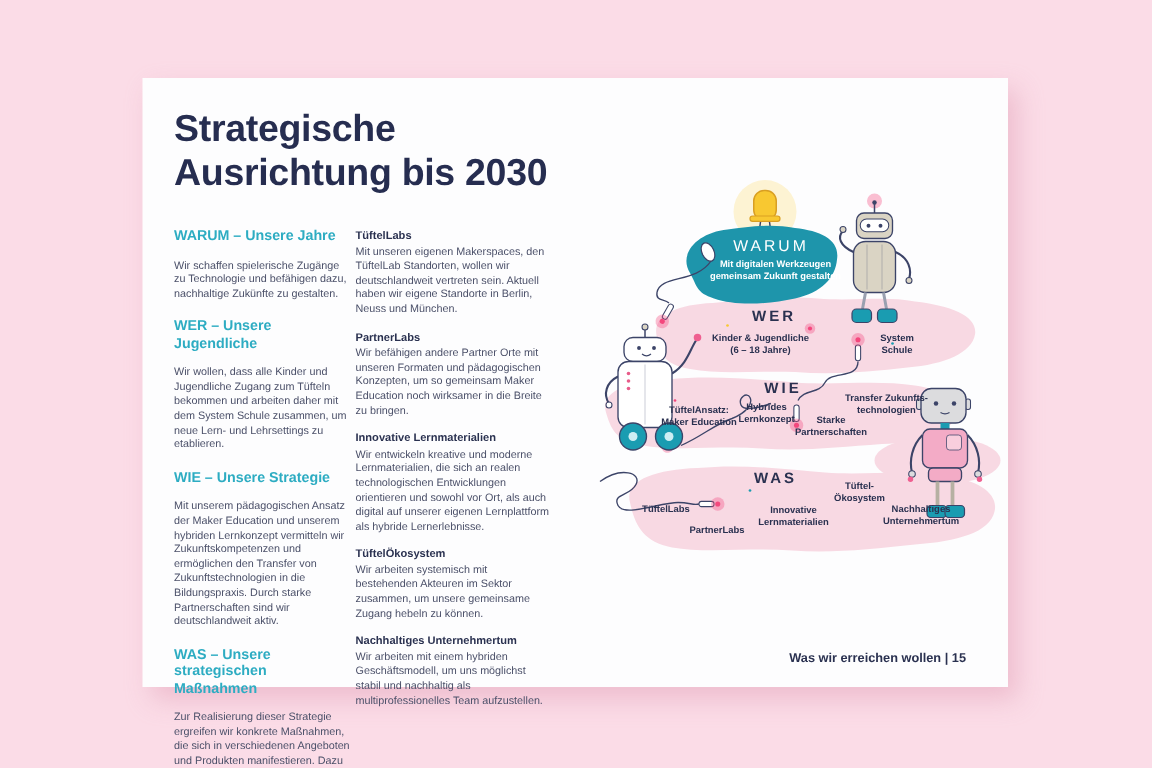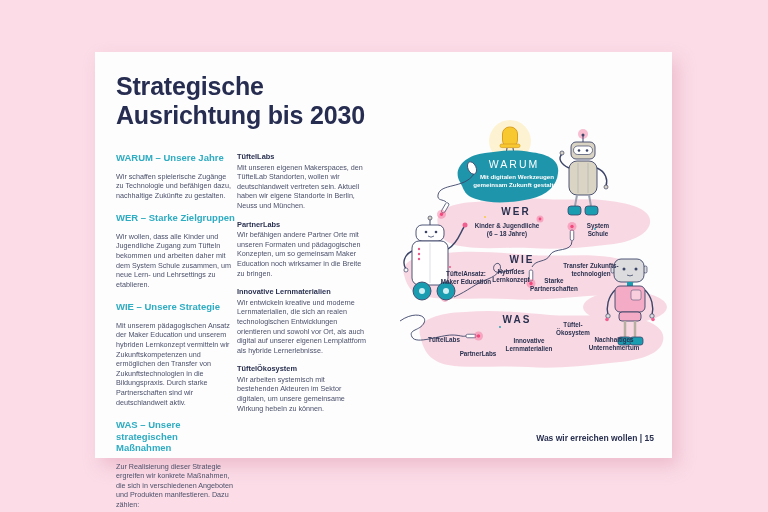--- a/index.html
+++ b/index.html
@@ -30,21 +30,21 @@
   }
   .sec-body, .blk-body {
     color:#4b5069; font-size:7.2px; line-height:9.6px;
   }
   .blk { margin-bottom:9px; }
   .blk-head {
     color:#2a3150; font-weight:700; font-size:7.4px; line-height:9.6px;
     margin-bottom:1px;
   }
   .footer {
-    position:absolute; right:18px; bottom:15px;
+    position:absolute; right:28px; bottom:15px;
     color:#2a3150; font-size:8.5px; font-weight:700;
   }
   .ill { position:absolute; left:295px; top:55px; width:282px; height:280px; }
   .ill svg { position:absolute; inset:0; }
   .dlab { position:absolute; transform:translateX(-50%); text-align:center; white-space:nowrap; }
   .dlab-big { color:#2a3150; font-weight:700; font-size:10px; letter-spacing:2px; }
   .dlab-warum { color:#ffffff; font-weight:400; font-size:10.5px; letter-spacing:2px; }
   .dlab-sub { color:#ffffff; font-weight:600; font-size:6.2px; line-height:7.6px; }
   .dlab-item { color:#2a3150; font-weight:700; font-size:6.3px; line-height:7.8px; }
 </style>
@@ -57,21 +57,21 @@
     <div>Strategische</div>
     <div>Ausrichtung bis 2030</div>
   </h1>
 
   <div class="col col-left">
     <div class="sec">
       <div class="sec-head">WARUM – Unsere Jahre</div>
       <div class="sec-body">Wir schaffen spielerische Zugänge zu Technologie und befähigen dazu, nachhaltige Zukünfte zu gestalten.</div>
     </div>
     <div class="sec">
-      <div class="sec-head">WER – Starke Zielgruppen</div>
+      <div class="sec-head">WER – Unsere Jugendliche</div>
       <div class="sec-body">Wir wollen, dass alle Kinder und Jugendliche Zugang zum Tüfteln bekommen und arbeiten daher mit dem System Schule zusammen, um neue Lern- und Lehrsettings zu etablieren.</div>
     </div>
     <div class="sec">
       <div class="sec-head">WIE – Unsere Strategie</div>
       <div class="sec-body">Mit unserem pädagogischen Ansatz der Maker Education und unserem hybriden Lernkonzept vermitteln wir Zukunftskompetenzen und ermöglichen den Transfer von Zukunftstechnologien in die Bildungspraxis. Durch starke Partnerschaften sind wir deutschlandweit aktiv.</div>
     </div>
     <div class="sec">
       <div class="sec-head">WAS – Unsere strategischen Maßnahmen</div>
       <div class="sec-body">Zur Realisierung dieser Strategie ergreifen wir konkrete Maßnahmen, die sich in verschiedenen Angeboten und Produkten manifestieren. Dazu zählen:</div>
     </div>
@@ -85,21 +85,25 @@
     <div class="blk">
       <div class="blk-head">PartnerLabs</div>
       <div class="blk-body">Wir befähigen andere Partner Orte mit unseren Formaten und pädagogischen Konzepten, um so gemeinsam Maker Education noch wirksamer in die Breite zu bringen.</div>
     </div>
     <div class="blk">
       <div class="blk-head">Innovative Lernmaterialien</div>
       <div class="blk-body">Wir entwickeln kreative und moderne Lernmaterialien, die sich an realen technologischen Entwicklungen orientieren und sowohl vor Ort, als auch digital auf unserer eigenen Lernplattform als hybride Lernerlebnisse.</div>
     </div>
     <div class="blk">
       <div class="blk-head">TüftelÖkosystem</div>
-      <div class="blk-body">Wir arbeiten systemisch mit bestehenden Akteuren im Sektor digitalen, um unsere gemeinsame Wirkung hebeln zu können.</div>
+      <div class="blk-body">Wir arbeiten systemisch mit bestehenden Akteuren im Sektor zusammen, um unsere gemeinsame Zugang hebeln zu können.</div>
+    </div>
+    <div class="blk">
+      <div class="blk-head">Nachhaltiges Unternehmertum</div>
+      <div class="blk-body">Wir arbeiten mit einem hybriden Geschäftsmodell, um uns möglichst stabil und nachhaltig als multiprofessionelles Team aufzustellen.</div>
     </div>
   </div>
 
   <div class="ill">
     <svg viewBox="0 0 282 280">
 
       <g>
         <circle cx="120" cy="34" r="21" fill="#fdf3d3"></circle>
         <rect x="112.5" y="20" width="15" height="20" rx="7" fill="#f8c831" stroke="#d99f22" stroke-width="1"></rect>
         <rect x="110" y="37" width="20" height="3.6" rx="1.8" fill="#f8c831" stroke="#d99f22" stroke-width="0.8"></rect>

